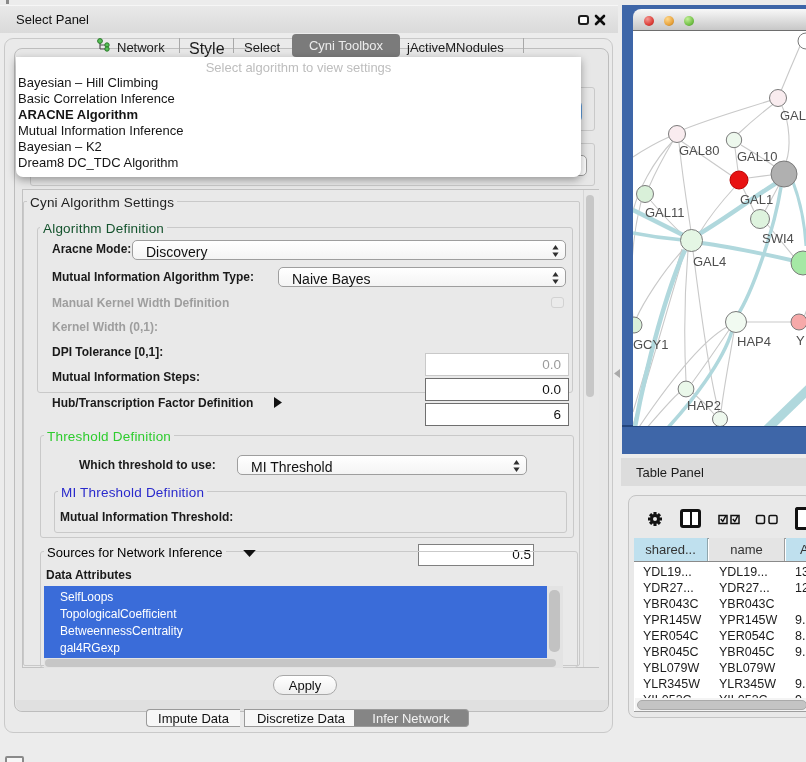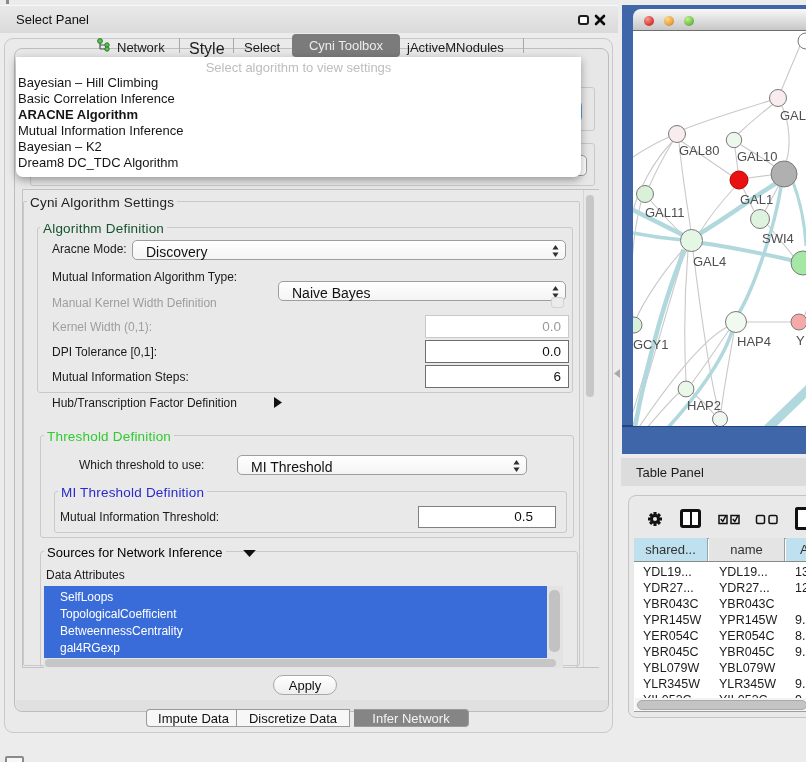--- a/index.html
+++ b/index.html
@@ -1,24 +1,24 @@
 <!DOCTYPE html>
 <html><head>
 <meta charset="utf-8">
 <style>
   * { margin:0; padding:0; box-sizing:border-box; }
   html,body { width:806px; height:762px; background:#ececec; overflow:hidden;
     font-family:"Liberation Sans", sans-serif; }
   .abs { position:absolute; }
-  .lbl { position:absolute; font-size:12px; font-weight:normal; color:#1a1a1a; white-space:nowrap; }
+  .lbl { position:absolute; font-size:12px; font-weight:bold; color:#1a1a1a; white-space:nowrap; }
   .gray { color:#9e9e9e; }
   .combo { position:absolute; background:linear-gradient(#ffffff,#f4f4f4);
     border:1px solid #9e9e9e; border-radius:5px; font-size:14px; color:#111; }
   .combo span.t { position:absolute; left:13px; top:2.5px; }
-  .field { position:absolute; background:#fff; font-size:13.5px; color:#111; text-align:right; }
+  .field { position:absolute; background:#fff; font-size:13.5px; color:#111; text-align:right;margin-top:38px; }
   .gbox { position:absolute; border:1px solid #c9c9c9; border-radius:3px; }
   .gtitle { position:absolute; background:#e9e9e9; padding:0 3px; font-size:13.5px; white-space:nowrap; letter-spacing:0.2px; }
 </style>
 </head>
 <body>
 
 <div class="abs" style="left:6px;top:0;width:3px;height:4px;background:#8a8a8a"></div>
 
 <div class="abs" style="left:0;top:5px;width:618px;height:28px;background:linear-gradient(#e9e9e9,#dadada);border-top:1px solid #f6f6f6"></div>
 <div class="abs" style="left:16px;top:12px;font-size:13px;color:#111">Select Panel</div>
@@ -67,21 +67,21 @@
 
 <div class="lbl" style="left:52px;top:242px">Aracne Mode:</div>
 <div class="combo" style="left:132px;top:240px;width:434px;height:20px">
     <span class="t">Discovery</span>
     <svg style="position:absolute;right:6px;top:3.5px" width="7" height="12" viewBox="0 0 7 12">
       <path d="M3.5,0 L6.6,4.4 L0.4,4.4 Z" fill="#2f2f2f"></path>
       <path d="M3.5,12 L6.6,7.6 L0.4,7.6 Z" fill="#2f2f2f"></path>
     </svg>
   </div>
 <div class="lbl" style="left:52px;top:270px">Mutual Information Algorithm Type:</div>
-<div class="combo" style="left:278px;top:281px;width:288px;height:20px">
+<div class="combo" style="left:278px;top:267px;width:288px;height:20px">
     <span class="t">Naive Bayes</span>
     <svg style="position:absolute;right:6px;top:3.5px" width="7" height="12" viewBox="0 0 7 12">
       <path d="M3.5,0 L6.6,4.4 L0.4,4.4 Z" fill="#2f2f2f"></path>
       <path d="M3.5,12 L6.6,7.6 L0.4,7.6 Z" fill="#2f2f2f"></path>
     </svg>
   </div>
 <div class="lbl gray" style="left:52px;top:296px">Manual Kernel Width Definition</div>
 <div class="abs" style="left:551px;top:297px;width:13px;height:11px;background:#ebebeb;border:1px solid #d2d2d2;border-radius:3px"></div>
 <div class="lbl gray" style="left:52px;top:320px">Kernel Width (0,1):</div>
 <div class="field" style="left:425px;top:315px;width:144px;height:23px;border:1px solid #c9c9c9;color:#9b9b9b;line-height:21px;padding-right:7px">0.0</div>
@@ -102,39 +102,39 @@
     <span class="t">MI Threshold</span>
     <svg style="position:absolute;right:6px;top:3.5px" width="7" height="12" viewBox="0 0 7 12">
       <path d="M3.5,0 L6.6,4.4 L0.4,4.4 Z" fill="#2f2f2f"></path>
       <path d="M3.5,12 L6.6,7.6 L0.4,7.6 Z" fill="#2f2f2f"></path>
     </svg>
   </div>
 
 <div class="gbox" style="left:54px;top:491px;width:513px;height:42px"></div>
 <div class="gtitle" style="left:58px;top:485px;color:#2a2acc">MI Threshold Definition</div>
 <div class="lbl" style="left:60px;top:510px">Mutual Information Threshold:</div>
-<div class="field" style="left:418px;top:506px;width:138px;height:22px;border:1px solid #808080;line-height:20px;padding-right:22px">0.5</div>
+<div class="field" style="left:418px;top:506px;width:116px;height:22px;border:1px solid #808080;line-height:20px;padding-right:2px">0.5</div>
 
 <div class="gbox" style="left:40px;top:551px;width:538px;height:117px"></div>
 <div class="gtitle" style="left:44px;top:545px;color:#000;font-size:13px;letter-spacing:0">Sources for Network Inference</div>
 <svg class="abs" style="left:243px;top:549px" width="13" height="9" viewBox="0 0 14 10">
     <path d="M0,1 L14,1 L7,9 Z" fill="#111"></path>
   </svg>
 <div class="lbl" style="left:46px;top:568px">Data Attributes</div>
 <div class="abs" style="left:44px;top:586px;width:503px;height:72px;background:#3a6cd9"></div>
 <div class="abs" style="left:60px;top:589px;font-size:12px;color:#fff;line-height:17px">SelfLoops<br>TopologicalCoefficient<br>BetweennessCentrality<br>gal4RGexp</div>
 <div class="abs" style="left:547px;top:586px;width:16px;height:72px;background:#e3e3e3"></div>
 <div class="abs" style="left:549px;top:590px;width:11px;height:62px;background:#c2c2c2;border-radius:5px"></div>
 <div class="abs" style="left:44px;top:658px;width:519px;height:10px;background:#e3e3e3"></div>
 <div class="abs" style="left:45px;top:659px;width:511px;height:8px;background:#c6c6c6;border-radius:4px"></div>
 
 <div class="abs" style="left:273px;top:675px;width:64px;height:20px;background:linear-gradient(#ffffff,#eeeeee);border:1px solid #a8a8a8;border-radius:10px;font-size:13px;text-align:center;line-height:19px;color:#111">Apply</div>
 
 <div class="abs" style="left:146px;top:709px;width:94px;height:18px;background:#f7f7f7;border:1px solid #9a9a9a;border-right:none;border-radius:4px 0 0 4px;font-size:13px;text-align:center;line-height:17px;color:#111">Impute Data</div>
-<div class="abs" style="left:236px;top:709px;width:114px;height:18px;background:#f7f7f7;border:1px solid #9a9a9a;font-size:13px;text-align:center;line-height:17px;color:#111">Discretize Data</div>
+<div class="abs" style="left:244px;top:709px;width:114px;height:18px;background:#f7f7f7;border:1px solid #9a9a9a;font-size:13px;text-align:center;line-height:17px;color:#111">Discretize Data</div>
 <div class="abs" style="left:354px;top:709px;width:115px;height:18px;background:#858585;border:1px solid #9a9a9a;border-left:none;border-radius:0 4px 4px 0;font-size:13px;text-align:center;line-height:17px;color:#f3f3f3">Infer Network</div>
 
 <svg class="abs" style="left:614px;top:369px" width="6" height="9" viewBox="0 0 6 9">
     <path d="M6,0 L0,4.5 L6,9 Z" fill="#a9a9a9"></path>
   </svg>
 
 <div class="abs" style="left:16px;top:57px;width:565px;height:120px;background:#fff;border-radius:0 0 7px 7px;box-shadow:0 3px 9px rgba(0,0,0,0.35)"></div>
 <div class="abs" style="left:16px;top:60px;width:565px;text-align:center;font-size:13px;color:#bdbdbd">Select algorithm to view settings</div>
 <div class="abs" style="left:18px;top:75px;font-size:13px;color:#151515;line-height:16px">Bayesian – Hill Climbing<br>Basic Correlation Inference<br><b>ARACNE Algorithm</b><br>Mutual Information Inference<br>Bayesian – K2<br>Dream8 DC_TDC Algorithm</div>
 

